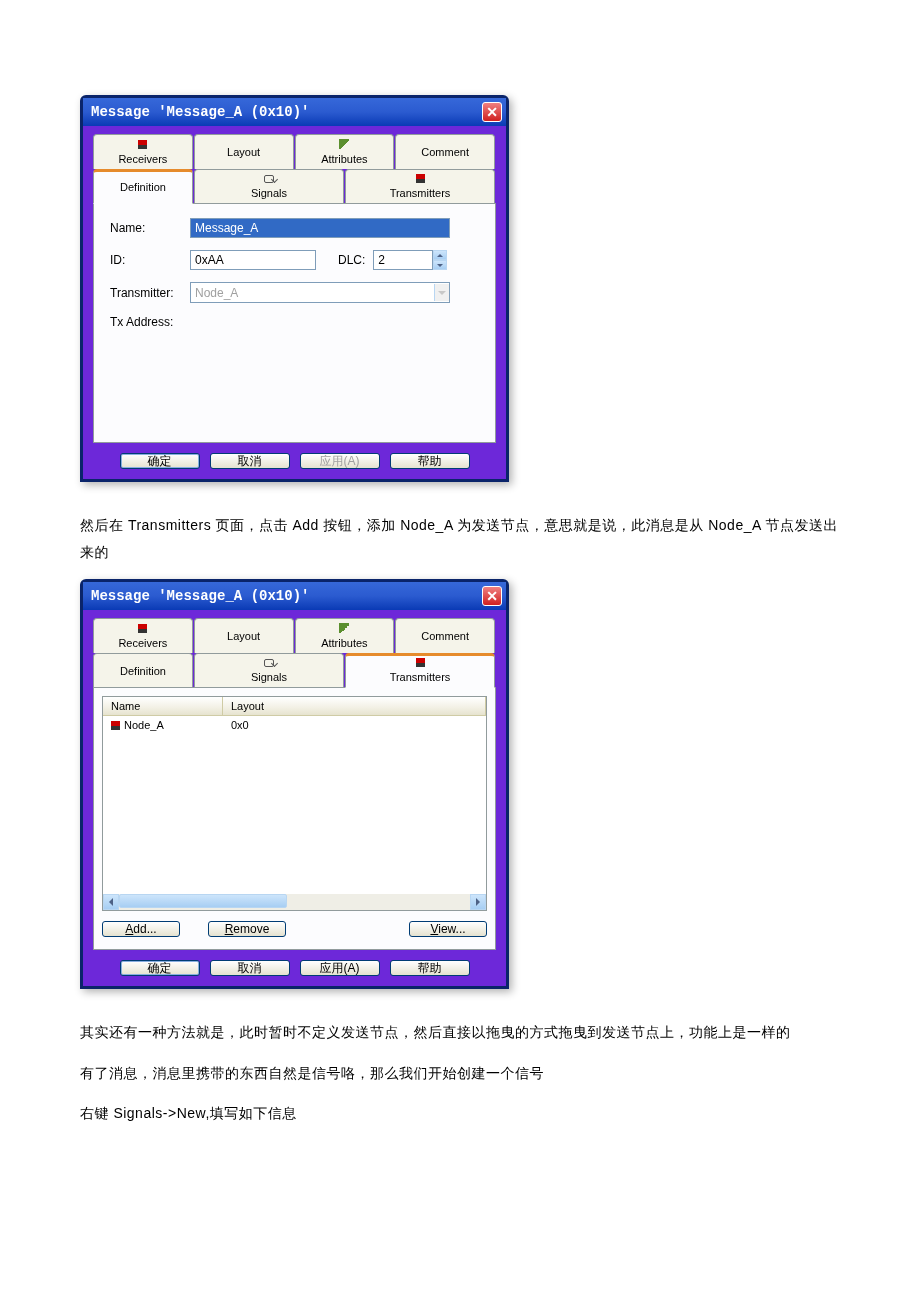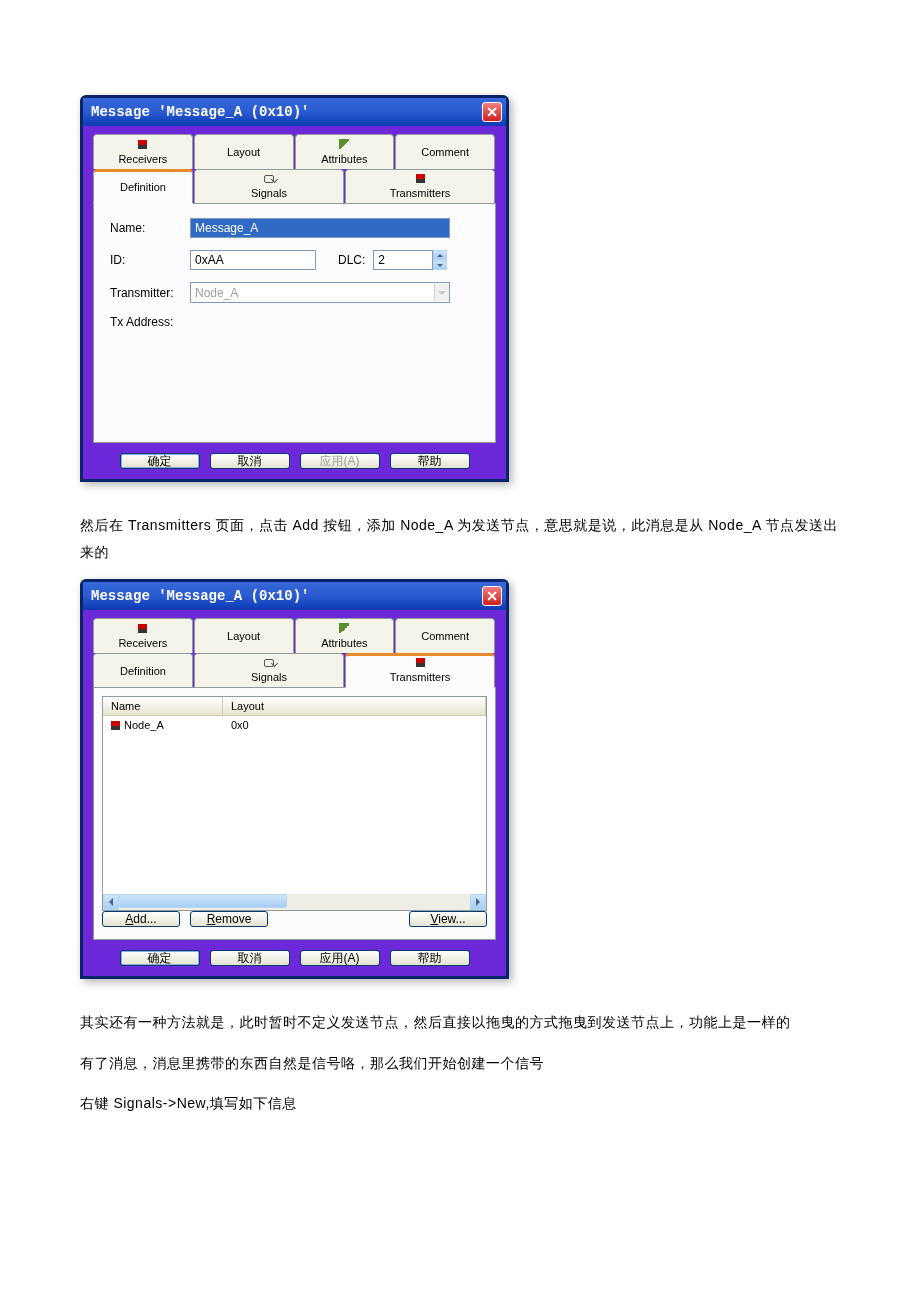--- a/index.html
+++ b/index.html
@@ -191,20 +191,21 @@
       font-family:inherit;
       display:inline-flex;align-items:center;justify-content:center;
       cursor:pointer;
     }
     .xp-button.disabled{ color:#a0a0a0; cursor:default; }
     .xp-button.default{ box-shadow:inset 0 0 0 1px #88aee0; }
     .list-view{
       border:1px solid #919b9c;
       background:#fff;
       height:215px;
+      margin-bottom:10px;
       display:flex;
       flex-direction:column;
     }
     .list-header{
       display:flex;
       background:#ece9d8;
       border-bottom:1px solid #cfcba5;
     }
     .list-header-cell{
       padding:3px 8px;
@@ -230,21 +231,21 @@
     .hscroll-btn{
       width:16px;height:16px;
       background:linear-gradient(#cde5fb,#a7cef3);
       border:1px solid #b8d6f2;
       display:flex;align-items:center;justify-content:center;
     }
     .hscroll-track{flex:1;height:16px;background:#efeee6;position:relative;}
     .hscroll-thumb{position:absolute;left:0;top:0;height:14px;width:48%;background:linear-gradient(#cde5fb,#a7cef3);border:1px solid #b8d6f2;border-radius:2px;}
     .action-row{
       display:flex;
-      gap:10px;
+      gap:28px;
       padding-bottom:4px;
     }
     .action-row .xp-button{ min-width:78px; }
     .underlined{ text-decoration:underline; }
     p.prose{
       font-size:14px;
       line-height:1.9;
       margin:14px 0;
       font-family:"Microsoft YaHei",sans-serif;
       letter-spacing:0.5px;

